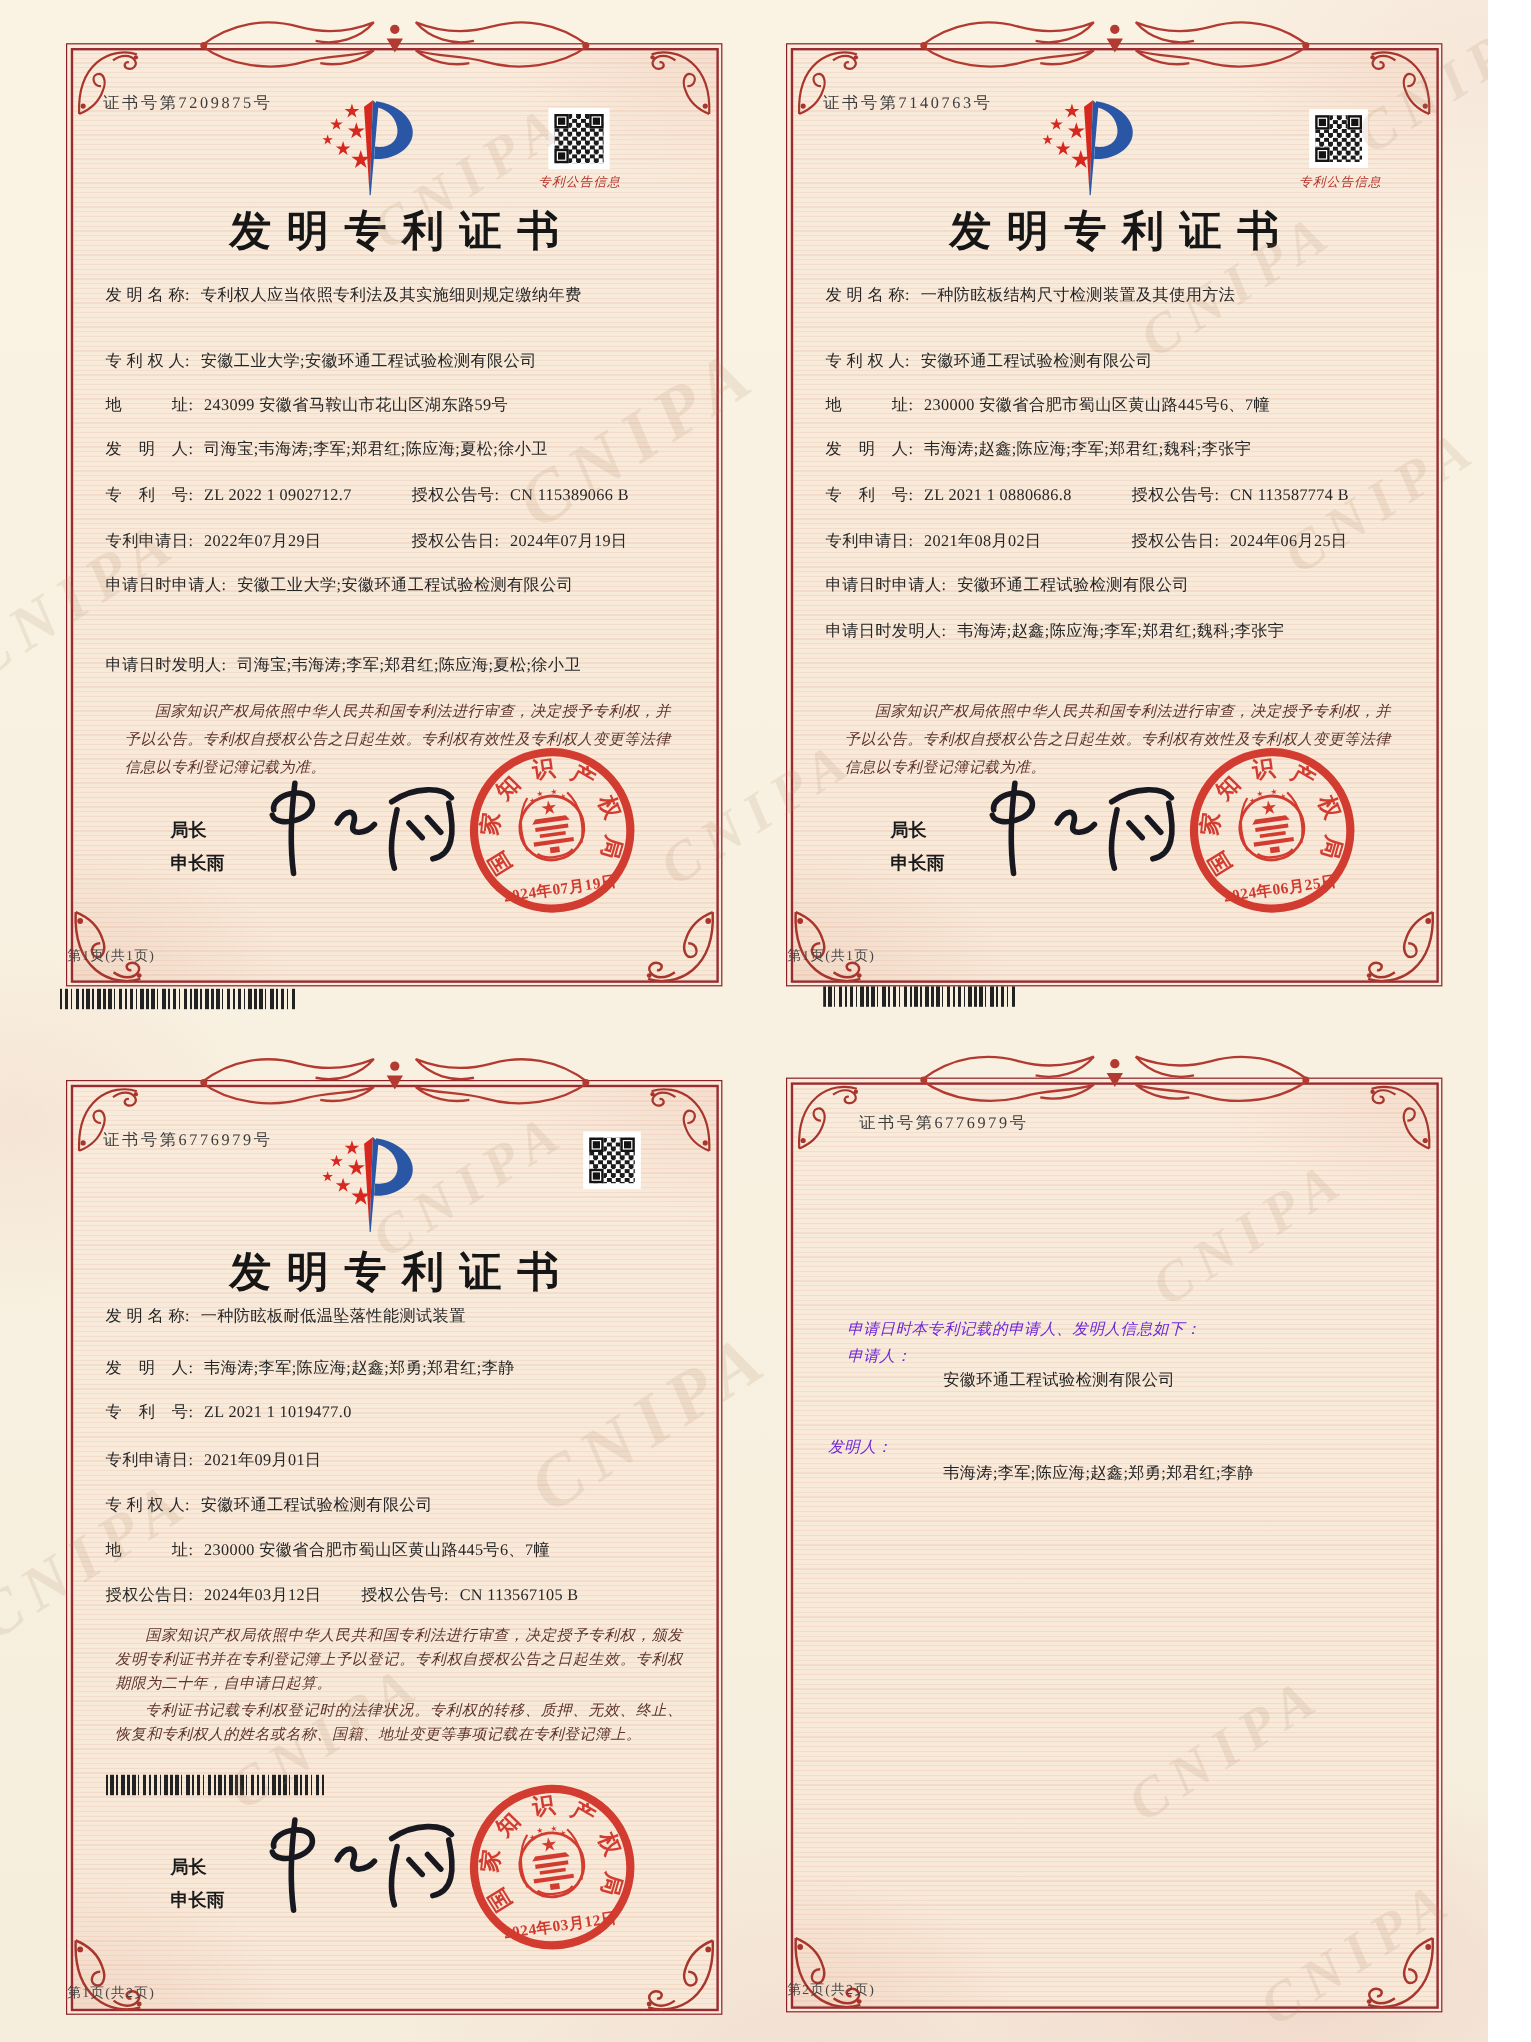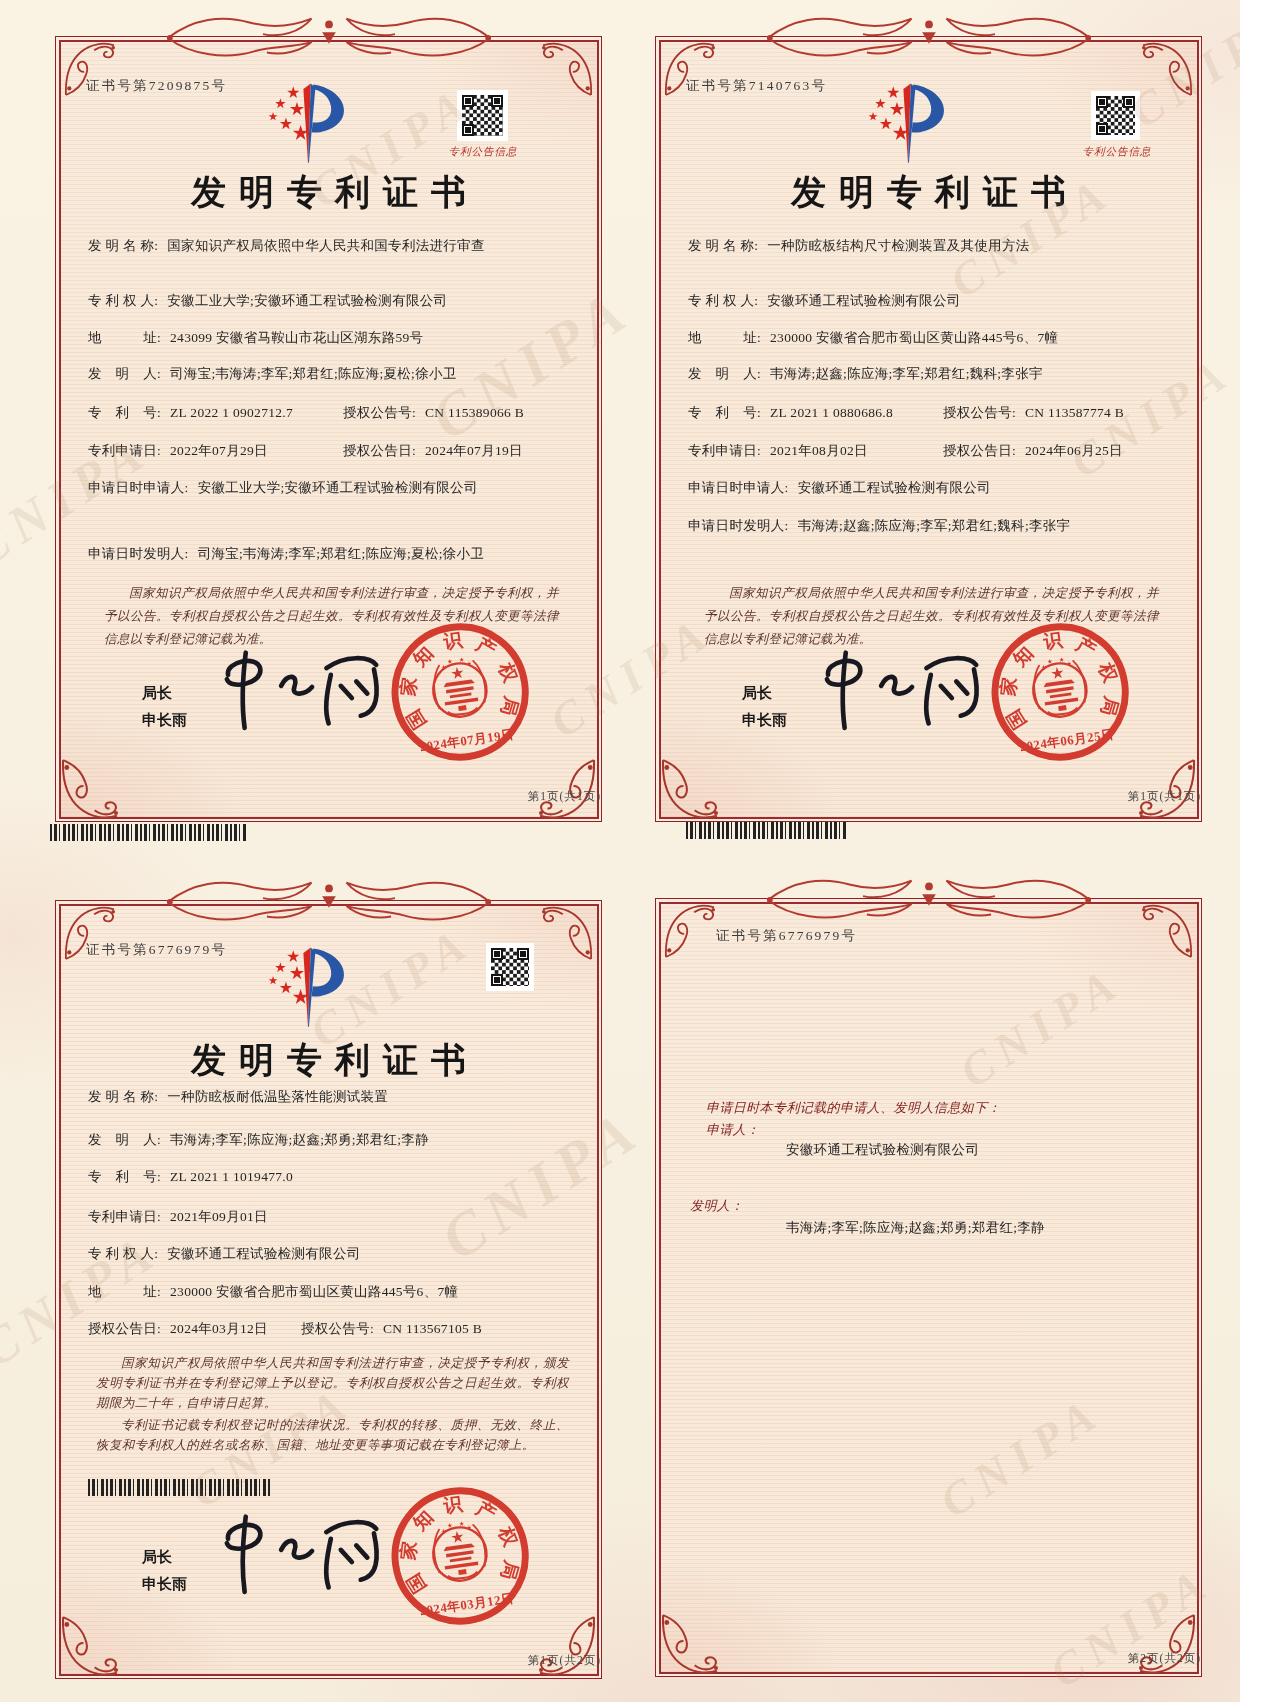--- a/index.html
+++ b/index.html
@@ -33,29 +33,29 @@
   .qr{position:absolute;background:#fff;box-shadow:0 0 0 2px #fff;}
   .qm{position:absolute;inset:3px;background:repeating-conic-gradient(#1b1b1b 0% 25%,#fdfdfd 0% 50%) 0 0/7.4px 7.4px;}
   .fp{position:absolute;width:12px;height:12px;border:2.6px solid #141414;background:#fff;box-sizing:border-box;}
   .fp::after{content:"";position:absolute;inset:1.4px;background:#141414;}
   .qrlabel{position:absolute;width:110px;text-align:center;font-size:10.5px;color:#b5322a;font-style:italic;letter-spacing:1px;white-space:nowrap;}
   .row{position:absolute;left:32px;white-space:nowrap;font-size:13.5px;color:#262626;letter-spacing:.3px;}
   .lbl{margin-right:9px;}
   .p2{position:absolute;white-space:nowrap;}
   .legal{position:absolute;font-size:12.5px;line-height:23px;color:#5e342c;font-style:italic;
          text-align:justify;text-indent:2em;letter-spacing:.4px;}
-  .kai{position:absolute;font-size:13px;color:#7f1d1d;font-style:italic;letter-spacing:.4px;white-space:nowrap;}
+  .kai{position:absolute;font-size:13px;color:#6d28d9;font-style:italic;letter-spacing:.4px;white-space:nowrap;}
   .plain{position:absolute;font-size:13.5px;color:#242424;letter-spacing:.3px;white-space:nowrap;}
   .director{position:absolute;left:86px;font-family:"Liberation Sans","DejaVu Sans",sans-serif;
             font-weight:700;font-size:15px;color:#1b1b1b;line-height:27px;}
   .sig{position:absolute;left:150px;width:190px;height:105px;z-index:4;}
   .seal{position:absolute;left:330px;width:148px;height:148px;transform:rotate(-8deg);opacity:.93;z-index:5;
         font-family:"Liberation Serif","DejaVu Serif",serif;}
   .sealdate{font-size:13px;font-weight:700;fill:#cf2d22;letter-spacing:.5px;}
-  .footer{position:absolute;left:0;right:0;top:752px;text-align:right;font-size:11.5px;color:#454545;letter-spacing:1px;}
+  .footer{position:absolute;left:0;right:0;top:752px;text-align:left;font-size:11.5px;color:#454545;letter-spacing:1px;}
   .barcode{position:absolute;height:17px;background:repeating-linear-gradient(90deg,
       #222 0 2px, rgba(0,0,0,0) 2px 4px, #222 4px 7px, rgba(0,0,0,0) 7px 9px,
       #222 9px 10px, rgba(0,0,0,0) 10px 13px, #222 13px 16px, rgba(0,0,0,0) 16px 18px);}
   .contnote{position:absolute;font-size:13px;color:#54362c;font-style:italic;letter-spacing:2px;text-align:center;}
   .wm{position:absolute;font-style:italic;font-weight:700;letter-spacing:9px;color:rgba(168,132,98,.15);
       transform:rotate(-33deg);font-size:46px;pointer-events:none;white-space:nowrap;}
   #wmlayer{position:absolute;inset:0;z-index:9;pointer-events:none;}
   .defs{position:absolute;width:0;height:0;overflow:hidden;}
 </style>
 </head>
@@ -162,21 +162,21 @@
       </svg>
   <div class="qr" style="left:403px;top:55px;width:47px;height:47px">
     <div class="qm"></div>
     <i class="fp" style="left:3px;top:3px"></i>
     <i class="fp" style="right:3px;top:3px"></i>
     <i class="fp" style="left:3px;bottom:3px"></i>
   </div>
   <div class="qrlabel" style="left:372px;top:108px">专利公告信息</div>
   <div class="title">发明专利证书</div>
 
-  <div class="row" style="top:200px"><span class="lbl">发 明 名 称:</span><span>国家知识产权局依照中华人民共和国专利法进行审查</span></div>
+  <div class="row" style="top:200px"><span class="lbl">发 明 名 称:</span><span>专利权人应当依照专利法及其实施细则规定缴纳年费</span></div>
   <div class="row" style="top:255px"><span class="lbl">专 利 权 人:</span><span>安徽工业大学;安徽环通工程试验检测有限公司</span></div>
   <div class="row" style="top:292px"><span class="lbl">地　　　址:</span><span>243099 安徽省马鞍山市花山区湖东路59号</span></div>
   <div class="row" style="top:328px"><span class="lbl">发　明　人:</span><span>司海宝;韦海涛;李军;郑君红;陈应海;夏松;徐小卫</span></div>
   <div class="row" style="top:367px"><span class="lbl">专　利　号:</span><span>ZL 2022 1 0902712.7</span><span class="p2" style="left:255px"><span class="lbl">授权公告号:</span><span>CN 115389066 B</span></span></div>
   <div class="row" style="top:405px"><span class="lbl">专利申请日:</span><span>2022年07月29日</span><span class="p2" style="left:255px"><span class="lbl">授权公告日:</span><span>2024年07月19日</span></span></div>
   <div class="row" style="top:442px"><span class="lbl">申请日时申请人:</span><span>安徽工业大学;安徽环通工程试验检测有限公司</span></div>
   <div class="row" style="top:508px"><span class="lbl">申请日时发明人:</span><span>司海宝;韦海涛;李军;郑君红;陈应海;夏松;徐小卫</span></div>
 
   <div class="legal" style="left:48px;right:42px;top:545px">国家知识产权局依照中华人民共和国专利法进行审查，决定授予专利权，并予以公告。专利权自授权公告之日起生效。专利权有效性及专利权人变更等法律信息以专利登记簿记载为准。</div>
   <div class="director" style="top:642px">

